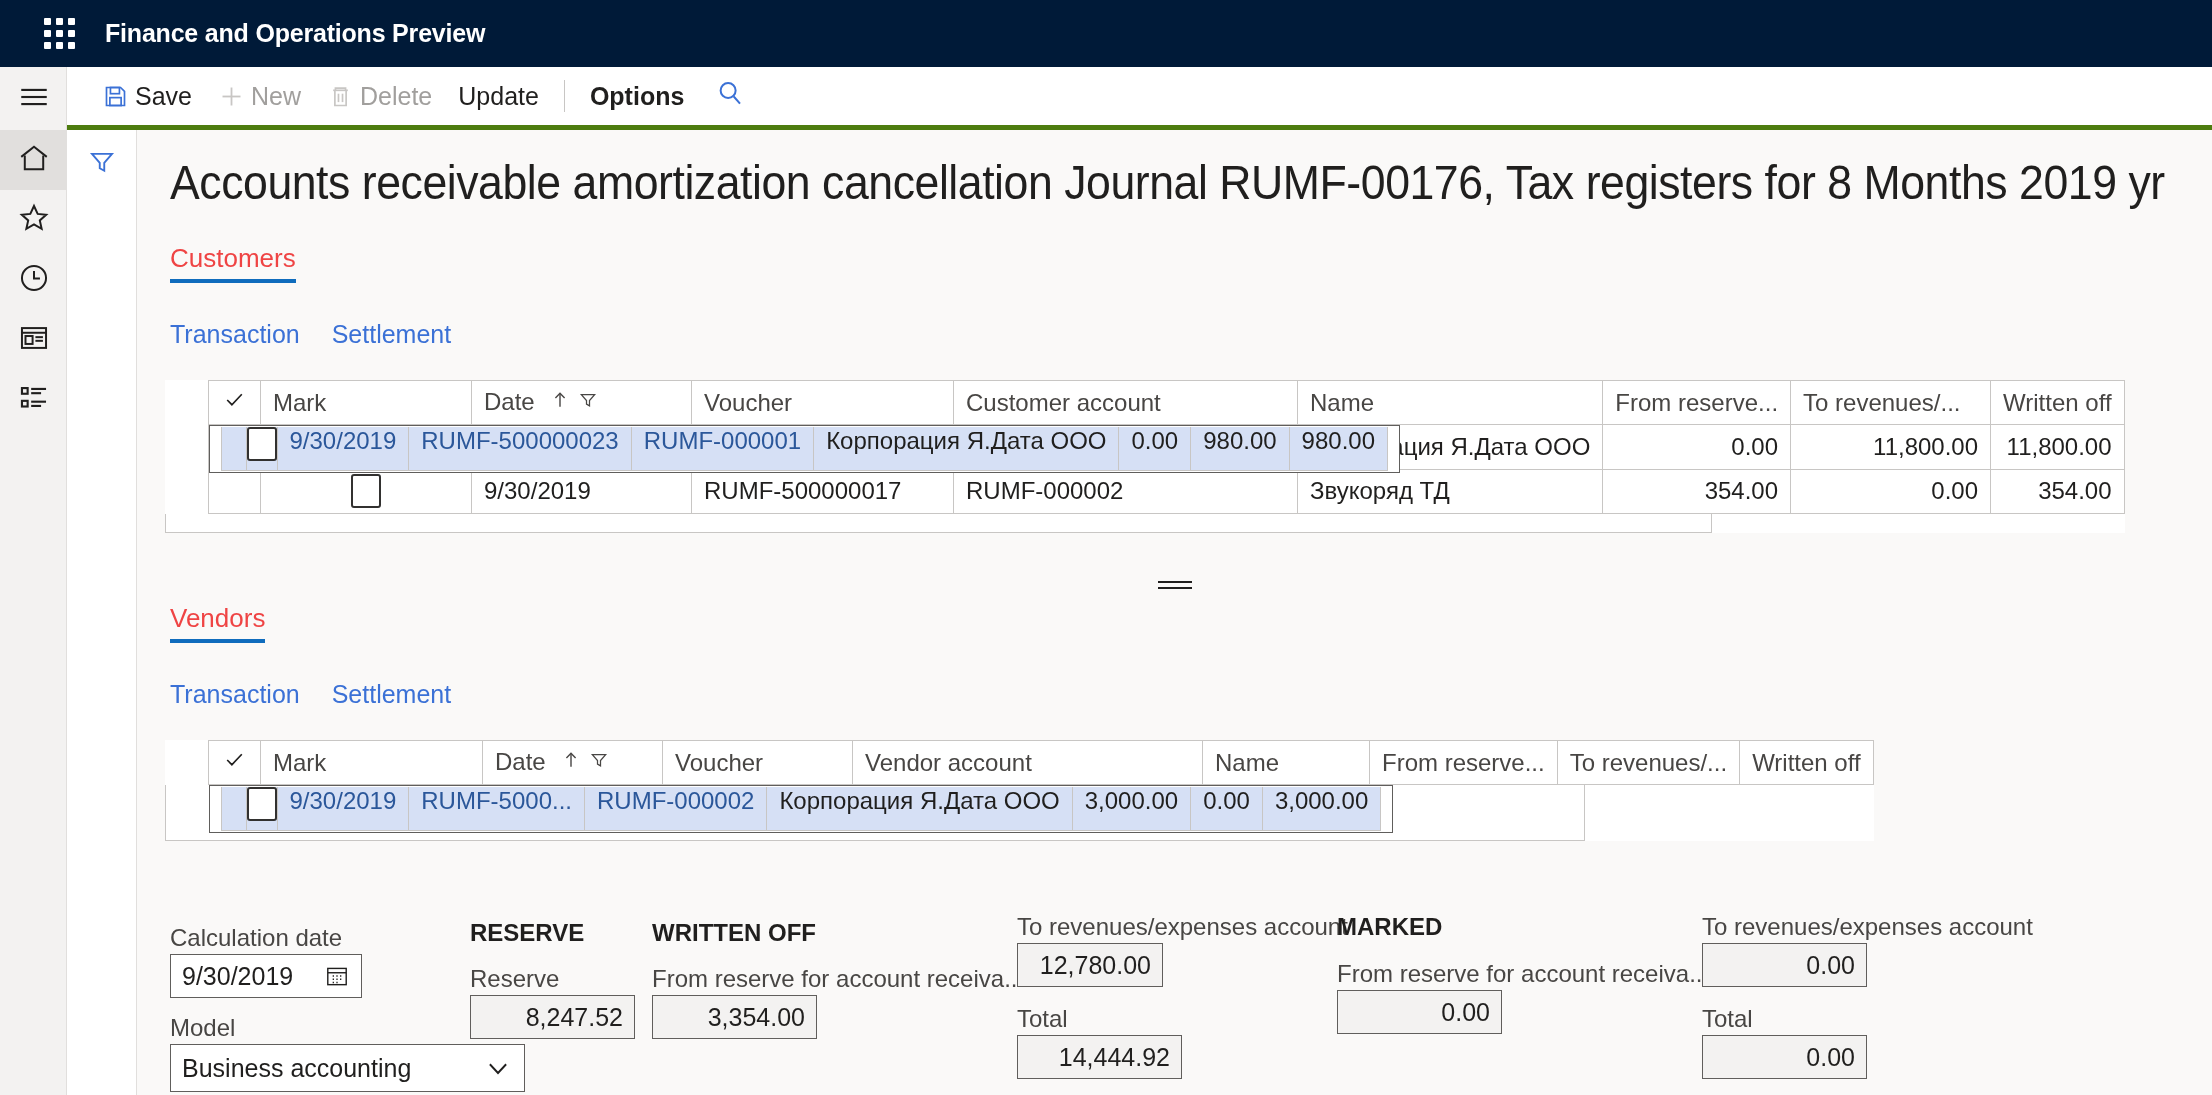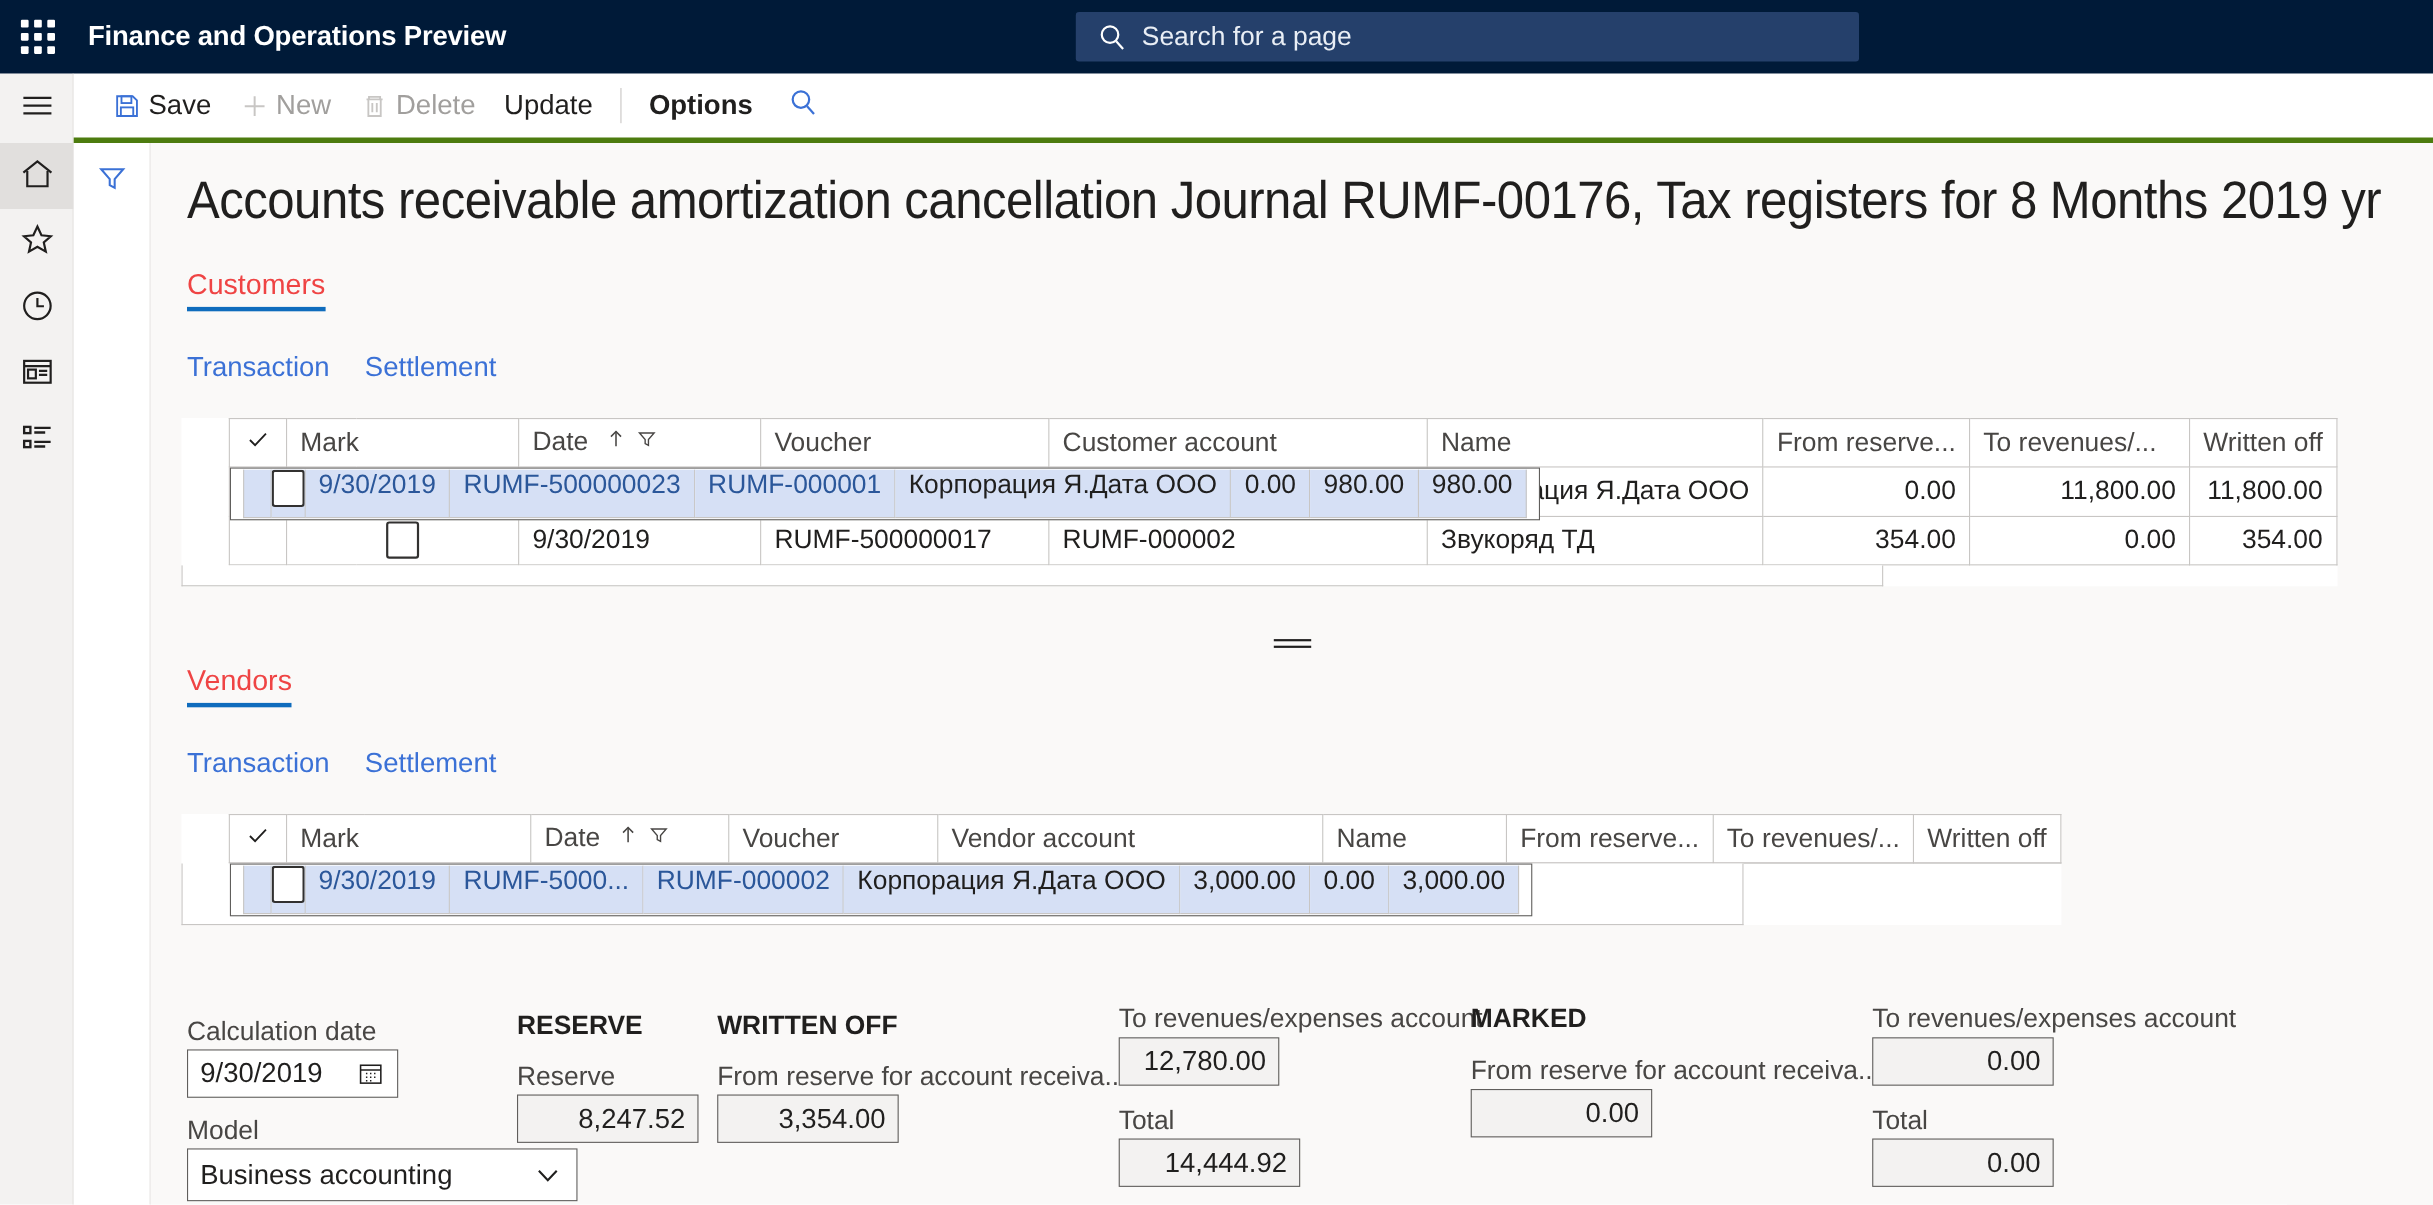--- a/index.html
+++ b/index.html
@@ -9,21 +9,21 @@
     overflow: hidden;
     font-family: "Liberation Sans", sans-serif;
     background: #ffffff;
   }
 
   
   .topbar {
     position: absolute; top: 0; left: 0;
     width: 2212px; height: 67px;
     background: #001a38;
-    display: flex; align-items: center;
+    display: flex; align-items: center; padding-left: 25px;
   }
   .waffle {
     width: 68px; height: 67px;
     display: flex; align-items: center; justify-content: center;
     cursor: pointer;
   }
   .waffle-grid {
     display: grid;
     grid-template-columns: repeat(3, 7px);
     grid-template-rows: repeat(3, 7px);
@@ -244,29 +244,20 @@
         <i></i>
         <i></i>
         <i></i>
         <i></i>
         <i></i>
         <i></i>
         <i></i>
     </div>
   </div>
   <div class="app-title">Finance and Operations Preview</div>
-  <div class="searchbox">
-    <span class="mag">
-      <svg width="30" height="30" viewBox="0 0 24 24" fill="none" stroke="#ffffff" stroke-width="1.6">
-        <circle cx="10.5" cy="10" r="6"></circle>
-          <line x1="15" y1="14.8" x2="20" y2="20.5"></line>
-      </svg>
-    </span>
-    <span class="ph">Search for a page</span>
-  </div>
 </div>
 
 <div class="rail">
   <div class="rail-btn hamburger">
     <span>
       <svg width="34" height="34" viewBox="0 0 24 24" stroke="#201f1e" stroke-width="1.5">
         <line x1="3" y1="7" x2="21" y2="7"></line>
         <line x1="3" y1="12" x2="21" y2="12"></line>
         <line x1="3" y1="17" x2="21" y2="17"></line>
       </svg>

